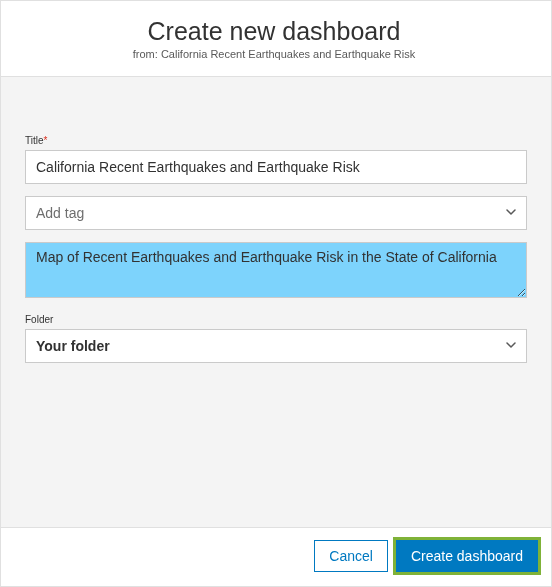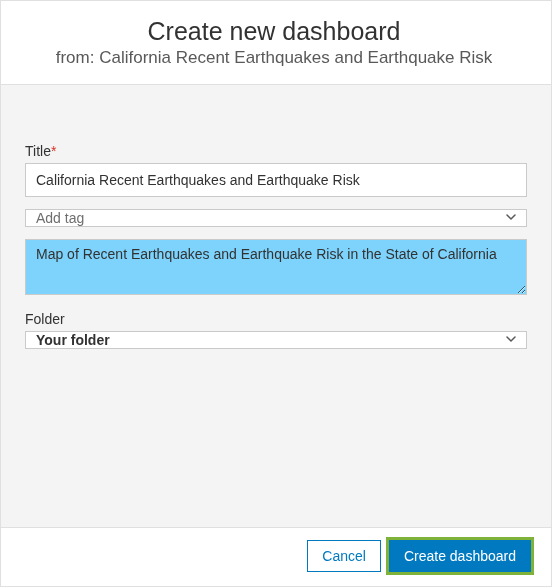--- a/index.html
+++ b/index.html
@@ -23,33 +23,33 @@
     text-align: center;
     border-bottom: 1px solid #e0e0e0;
   }
   .header-title {
     font-size: 25px;
     font-weight: 300;
     color: #323232;
     margin-bottom: 2px;
   }
   .header-sub {
-    font-size: 17px;
+    font-size: 11px;
     color: #595959;
   }
   .body {
     background: #f4f4f4;
     flex: 1;
     padding: 58px 24px 24px 24px;
     display: flex;
     flex-direction: column;
     gap: 12px;
   }
   .field-label {
-    font-size: 14px;
+    font-size: 10px;
     color: #323232;
     margin-bottom: 4px;
     display: block;
   }
   .required { color: #d83020; }
   .field-input {
     width: 100%;
     height: 34px;
     padding: 6px 10px;
     font-size: 14px;
@@ -58,21 +58,21 @@
     background: #fff;
     border: 1px solid #cacaca;
     outline: none;
   }
   .select-wrap {
     position: relative;
     width: 100%;
   }
   .select-input {
     width: 100%;
-    height: 18px;
+    height: 34px;
     padding: 6px 28px 6px 10px;
     font-size: 14px;
     font-family: inherit;
     color: #6e6e6e;
     background: #fff;
     border: 1px solid #cacaca;
     cursor: pointer;
     display: flex;
     align-items: center;
   }
@@ -91,21 +91,21 @@
     font-size: 14px;
     font-family: inherit;
     color: #323232;
     background: #7dd3fc;
     border: 1px solid #cacaca;
     outline: none;
     resize: both;
   }
   .footer {
     border-top: 1px solid #e0e0e0;
-    padding: 12px 20px 14px 16px;
+    padding: 12px 13px 14px 16px;
     display: flex;
     justify-content: flex-end;
     gap: 8px;
     background: #fff;
   }
   .btn {
     font-size: 14px;
     font-family: inherit;
     padding: 7px 14px;
     cursor: pointer;

